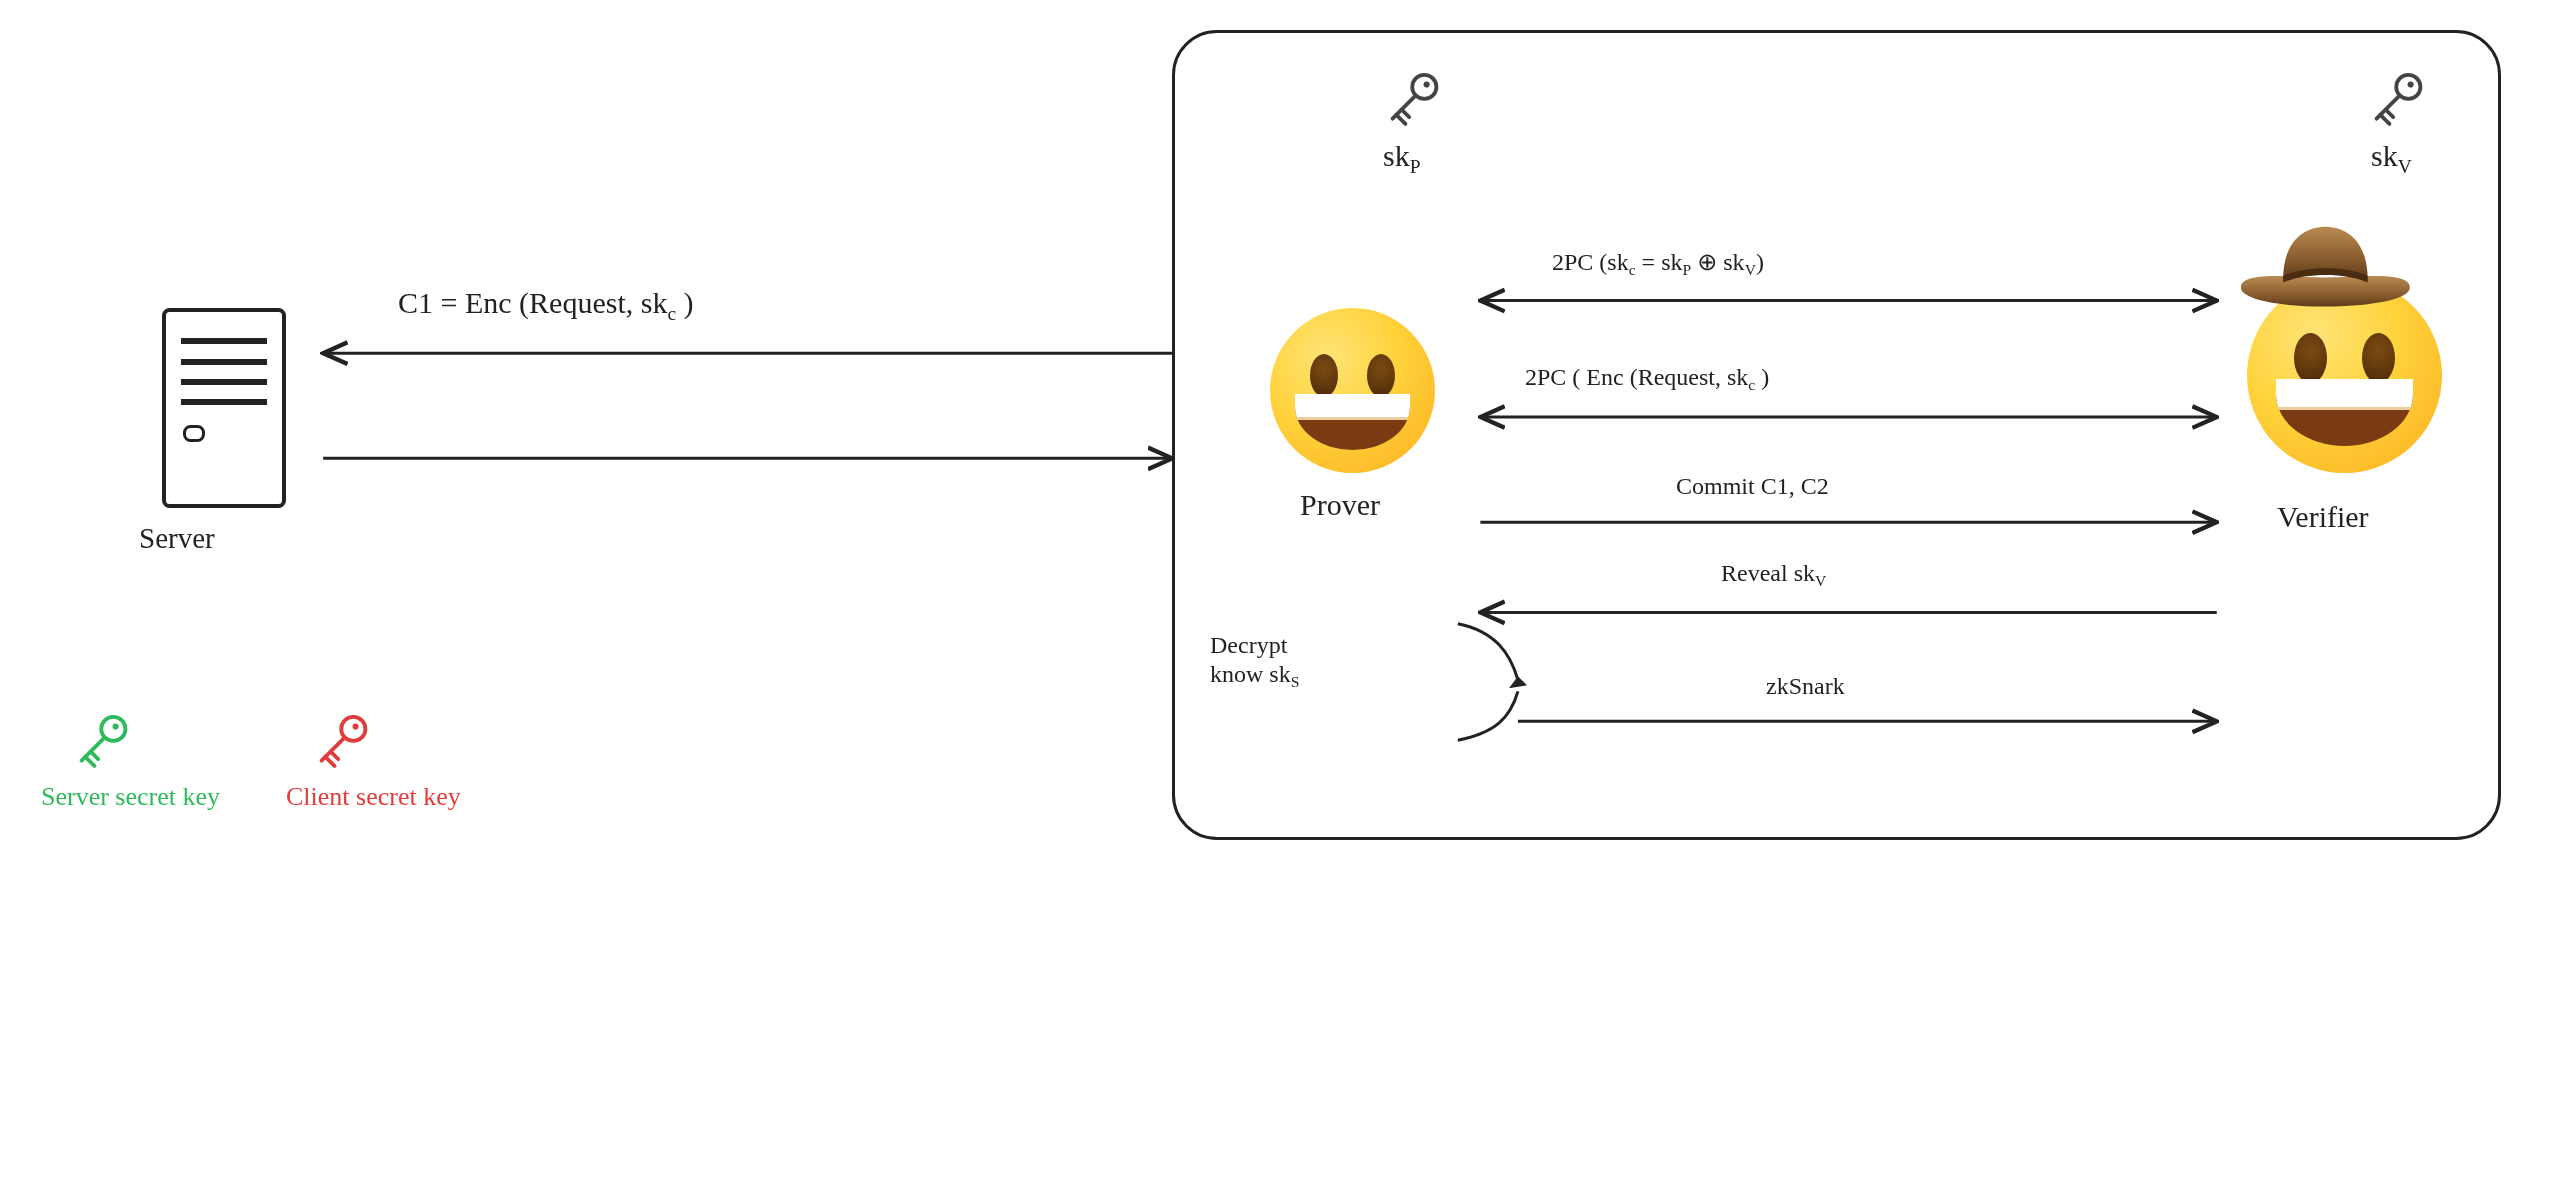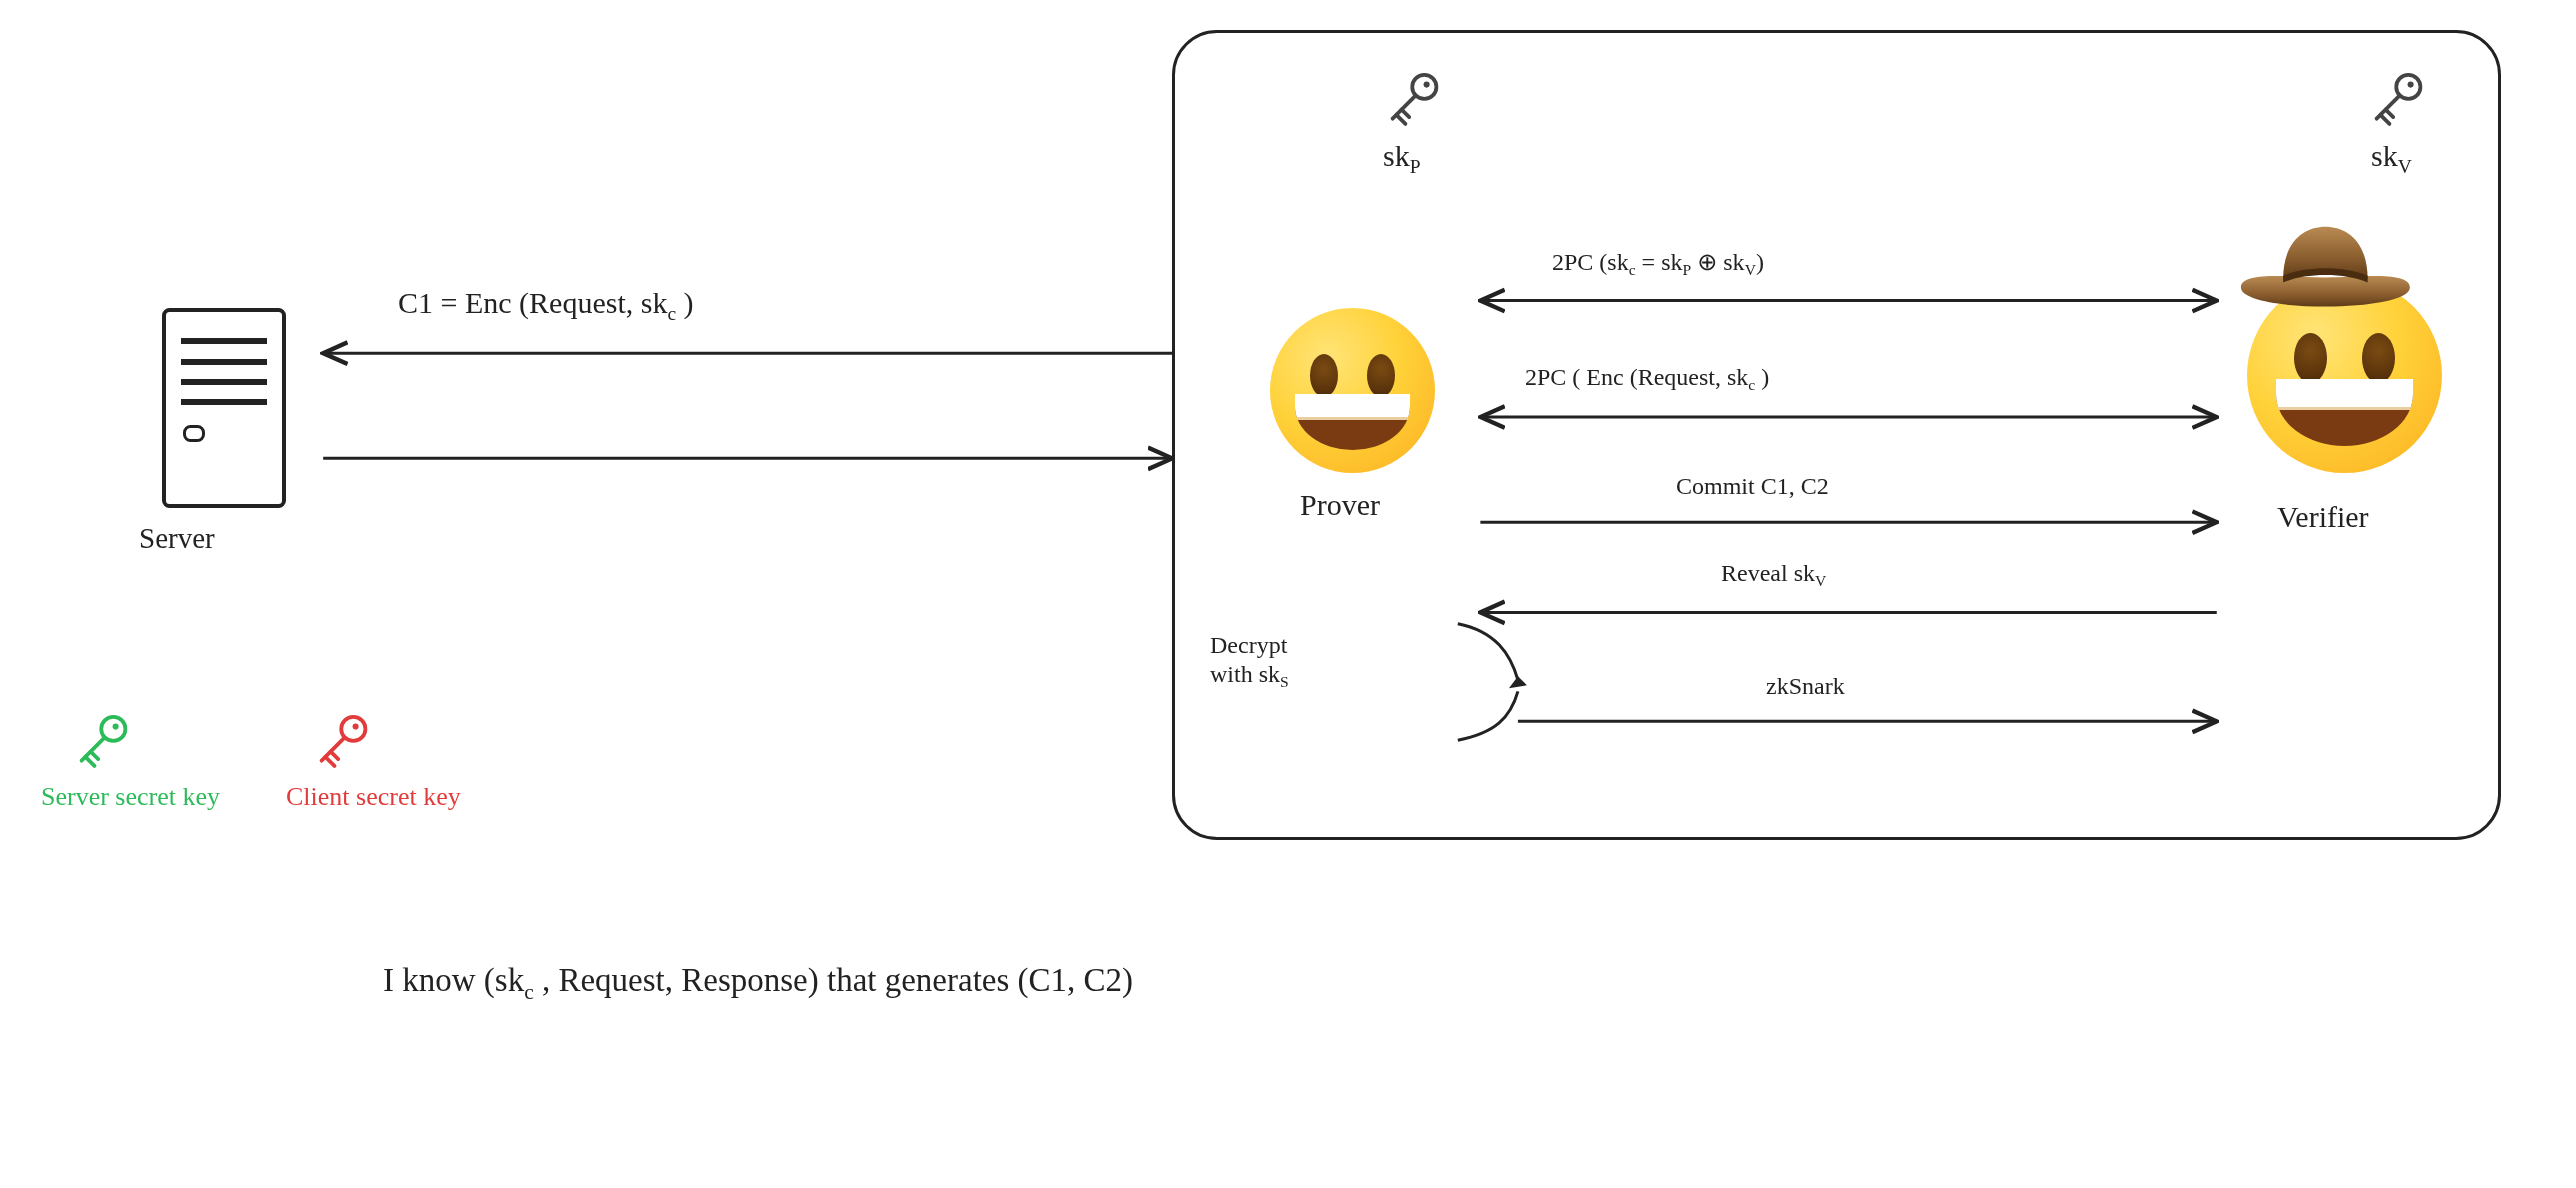--- a/index.html
+++ b/index.html
@@ -181,21 +181,18 @@
     <span>2PC ( Enc (Request, sk</span><span class="sub">c</span><span> )</span>
   </div>
   <div class="lbl lbl40" style="left:1676px;top:473px">Commit C1, C2</div>
   <div class="lbl lbl40" style="left:1721px;top:560px">
     <span>Reveal sk</span><span class="sub">V</span>
   </div>
   <div class="lbl lbl40" style="left:1766px;top:673px">zkSnark</div>
 
   <div class="lbl lbl40" style="left:1210px;top:631px;line-height:1.2">
     <span>Decrypt</span><br>
-    <span>with sk</span><span class="sub">S</span>
+    <span>know sk</span><span class="sub">S</span>
   </div>
 
-  <div class="note" style="left:383px;top:962px">
-    <span>I know (sk</span><span class="sub">c</span><span> , Request, Response) that generates (C1, C2)</span>
-  </div>
 
 </div>
 
 
 </body></html>

